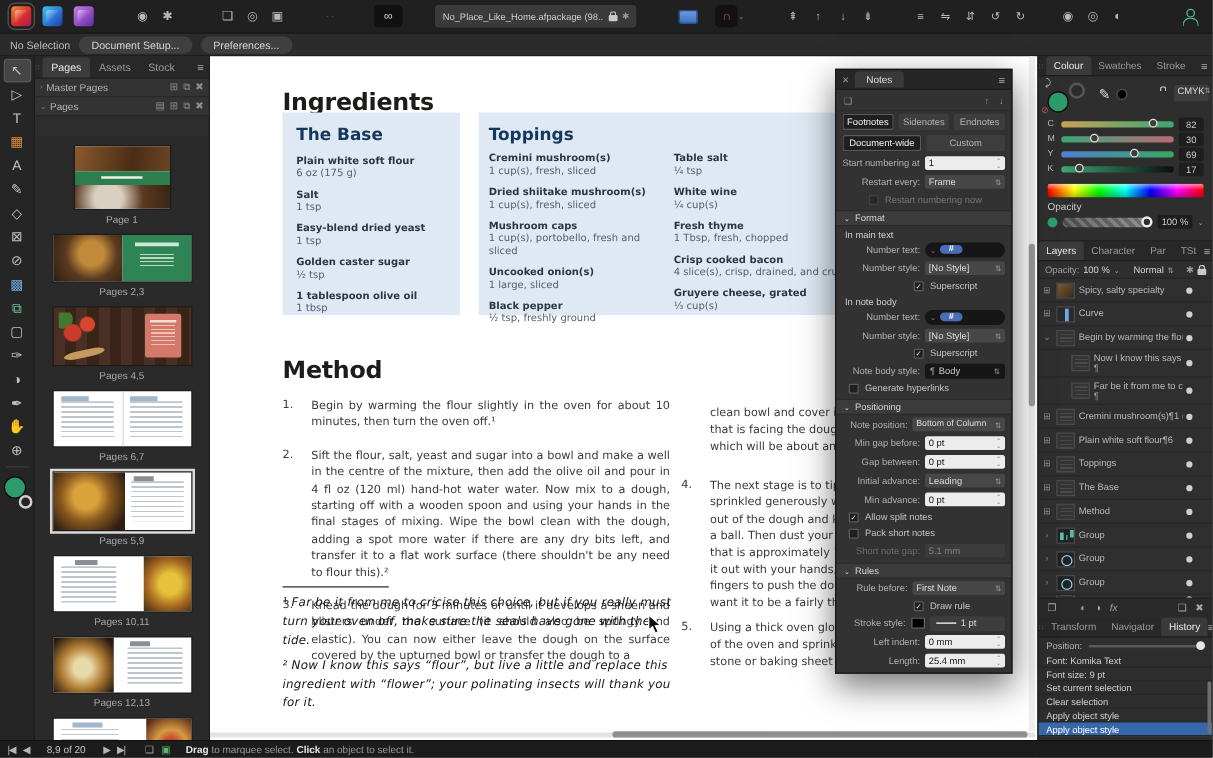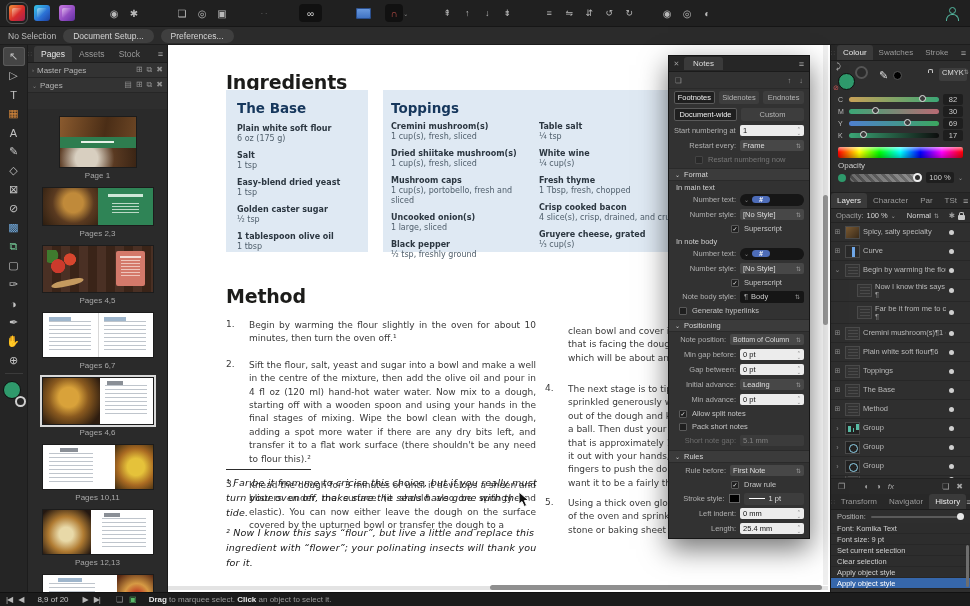--- a/index.html
+++ b/index.html
@@ -199,20 +199,25 @@
         <span class="tbtn">✱</span>
       </div>
     <div class="grp" style="margin-left:30px">
 
     <span class="tbtn">❏</span>
         <span class="tbtn">◎</span>
         <span class="tbtn">▣</span>
       </div>
     <span class="tbtn" style="margin-left:24px;color:#6a6a6a;font-size:7px">· ·</span>
     <span class="tbtn dark" style="margin-left:26px;padding:0 8px">∞</span>
+    <div class="doctab">
+      <span>No_Place_Like_Home.afpackage (98..</span>
+      <span class="lockicon"></span>
+      <span style="color:#9a9a9a;font-size:7px">✱</span>
+    </div>
     <span class="idcard" style="margin-left:34px"></span>
     <span class="tbtn dark" style="margin-left:14px;color:#c0504a;font-weight:bold">∩</span>
     <span style="color:#8a8a8a;font-size:6px">⌄</span>
     <div class="grp rust" style="margin-left:30px">
 
     <span class="tbtn" style="font-size:9px">⇞</span>
         <span class="tbtn" style="font-size:9px">↑</span>
         <span class="tbtn" style="font-size:9px">↓</span>
         <span class="tbtn" style="font-size:9px">⇟</span>
       </div>
@@ -340,21 +345,21 @@
           <div style="position:absolute;left:50%;top:0;bottom:0;width:1px;background:#d8d8d8"></div>
         </div>
         <div class="tcap">Pages 6,7</div>
       </div>
       <div class="thumbwrap">
         <div class="thumb sel" style="width:110px;height:46px">
           <div class="split" style="left:0;width:52%;background:radial-gradient(circle at 45% 42%,#d9a23a 0 24%,#8a5a1f 48%,#2e1d10 85%)"></div>
           <div class="txtlines" style="position:absolute;right:5%;top:16%;width:38%;height:68%"></div>
           <div style="position:absolute;right:27%;top:6%;width:14%;height:4px;background:#8a8f96"></div>
         </div>
-        <div class="tcap">Pages 4,6</div>
+        <div class="tcap">Pages 5,9</div>
       </div>
       <div class="thumbwrap">
         <div class="thumb" style="width:110px;height:44px">
           <div style="position:absolute;left:16%;top:6%;width:16%;height:4px;background:#8a8f96"></div>
           <div class="txtlines" style="position:absolute;left:6%;top:18%;width:40%;height:66%"></div>
           <div class="split" style="right:0;width:34%;background:radial-gradient(circle at 55% 50%,#e5c23a 0 28%,#a96a22 60%,#3a2a12)"></div>
         </div>
         <div class="tcap">Pages 10,11</div>
       </div>
       <div class="thumbwrap">

